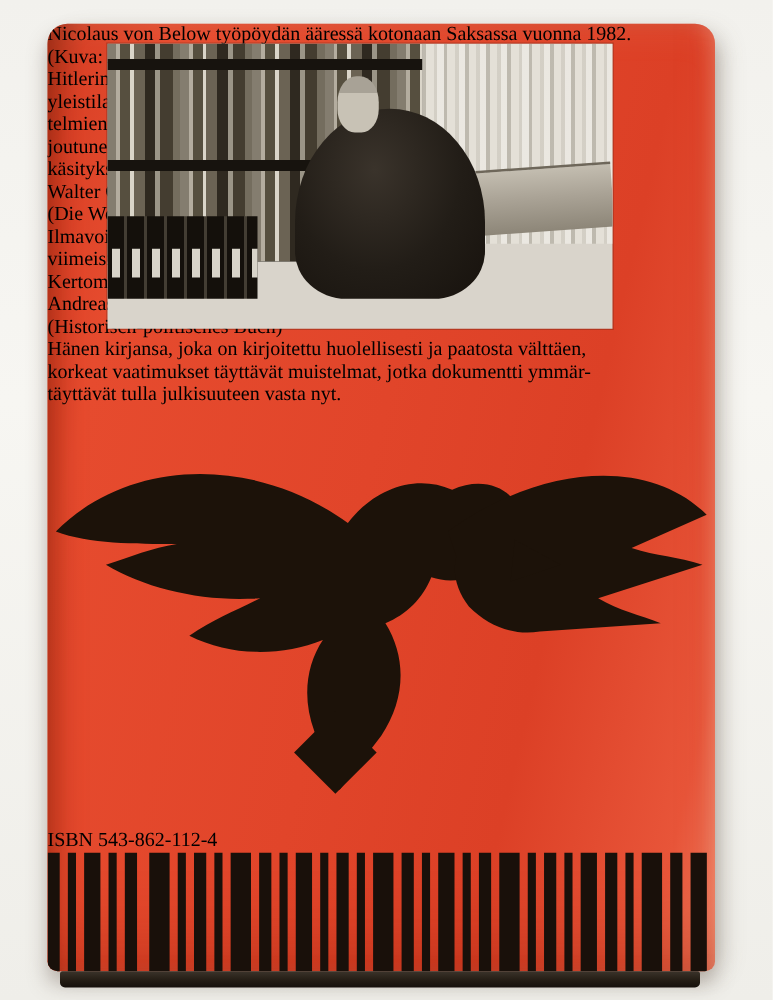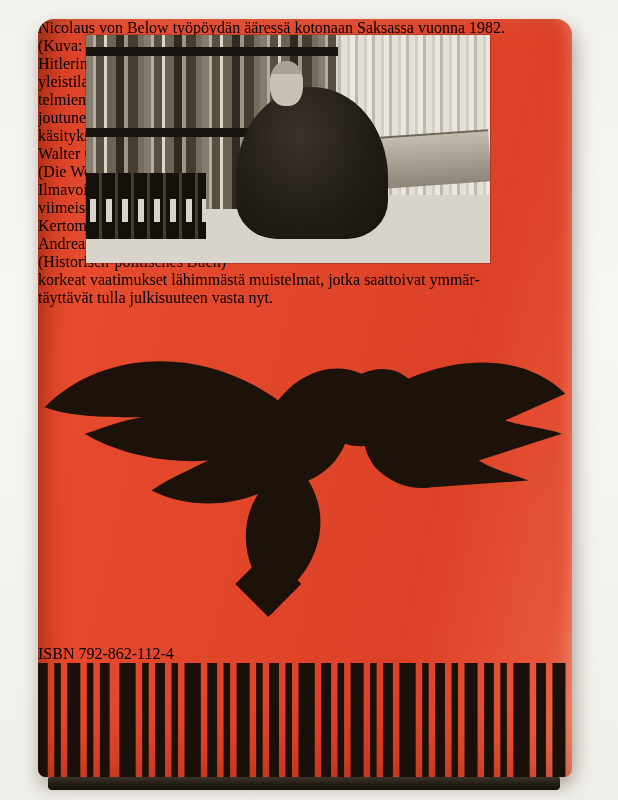--- a/index.html
+++ b/index.html
@@ -225,21 +225,22 @@
         <div class="qline">viimeisiä välittömiä todisteita Hitlerin lähimmästä ympäristöstä.</div>
         <div class="qline last">Kertomusten todistusvoima on arvioitava suureksi.</div>
       </div>
       <div class="attribution a2">
         <div>Andreas Hillgruber</div>
         <div>(Historisch-politisches Buch)</div>
       </div>
 
       
       <div class="quote q3">
-        <div class="qline">korkeat vaatimukset lähimmästä muistelmat, jotka saattoivat ymmär-</div>
+        <div class="qline">Hänen kirjansa, joka on kirjoitettu huolellisesti ja paatosta välttäen,</div>
+        <div class="qline">korkeat vaatimukset täyttävät muistelmat, jotka dokumentti ymmär-</div>
         <div class="qline last">täyttävät tulla julkisuuteen vasta nyt.</div>
       </div>
 
       
       <svg class="eagle" viewBox="0 0 160 100" aria-hidden="true">
         <g fill="#1c1209">
           <path d="M2,30 C20,12 50,12 72,28 C78,20 88,16 97,20 C106,16 114,21 114,29
                    C114,35 109,40 102,41 C98,42 95,42 92,41
                    C90,46 86,50 81,52 C86,60 86,70 80,79 L70,92 L64,78
                    C61,70 62,62 66,56 C56,60 44,60 34,55 C40,51 45,49 51,46
@@ -247,21 +248,21 @@
           <path d="M96,30 C118,14 144,12 158,26 L140,34 C146,36 151,36 157,38
                    L132,46 C137,49 142,50 147,52 L118,54
                    C112,55 106,53 101,48 C98,44 97,40 98,36 Z"></path>
           <path d="M112,32 L123,38 L111,42 Z"></path>
           <rect x="62" y="76" width="14" height="14" transform="rotate(45 69 83)"></rect>
         </g>
       </svg>
 
       
       <div class="isbn-block">
-        <div class="isbn-label">ISBN 792-862-112-4</div>
+        <div class="isbn-label">ISBN 543-862-112-4</div>
         <svg class="barcode" viewBox="0 0 164 39" preserveAspectRatio="none" aria-hidden="true">
           <g fill="#19100a">
             <path d="M0,0h3v39h-3z M5,0h2v39h-2z M9,0h4v39h-4z M15,0h2v39h-2z M19,0h3v39h-3z
                      M25,0h5v39h-5z M32,0h2v39h-2z M36,0h3v39h-3z M41,0h2v39h-2z M45,0h5v39h-5z
                      M52,0h3v39h-3z M57,0h2v39h-2z M61,0h4v39h-4z M67,0h2v39h-2z M71,0h3v39h-3z
                      M76,0h2v39h-2z M80,0h5v39h-5z M87,0h3v39h-3z M92,0h2v39h-2z M96,0h4v39h-4z
                      M102,0h2v39h-2z M106,0h3v39h-3z M111,0h5v39h-5z M118,0h2v39h-2z M122,0h3v39h-3z
                      M127,0h2v39h-2z M131,0h4v39h-4z M137,0h3v39h-3z M142,0h2v39h-2z M146,0h5v39h-5z
                      M153,0h3v39h-3z M158,0h4v39h-4z"></path>
           </g>

